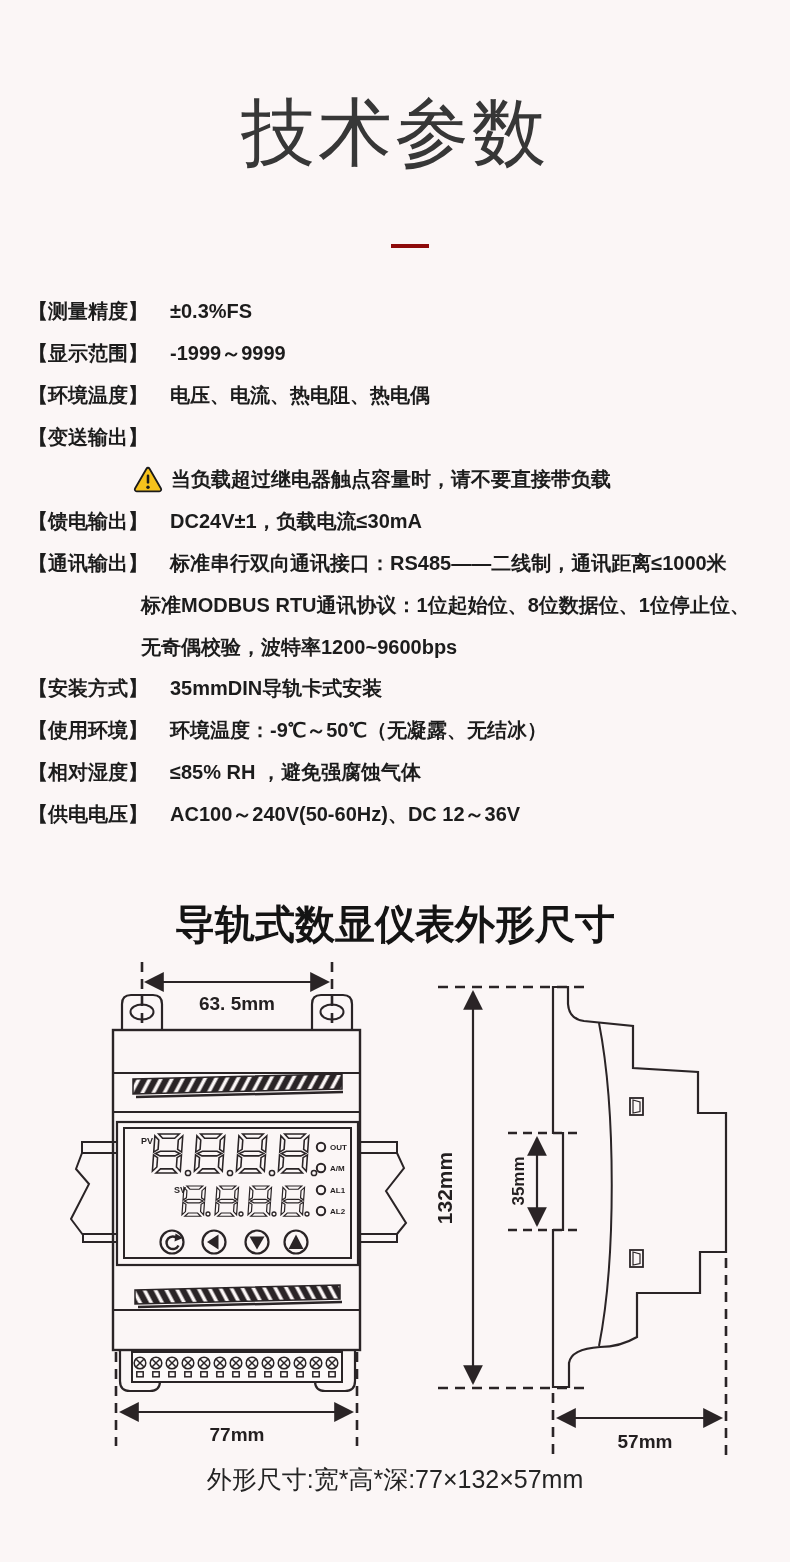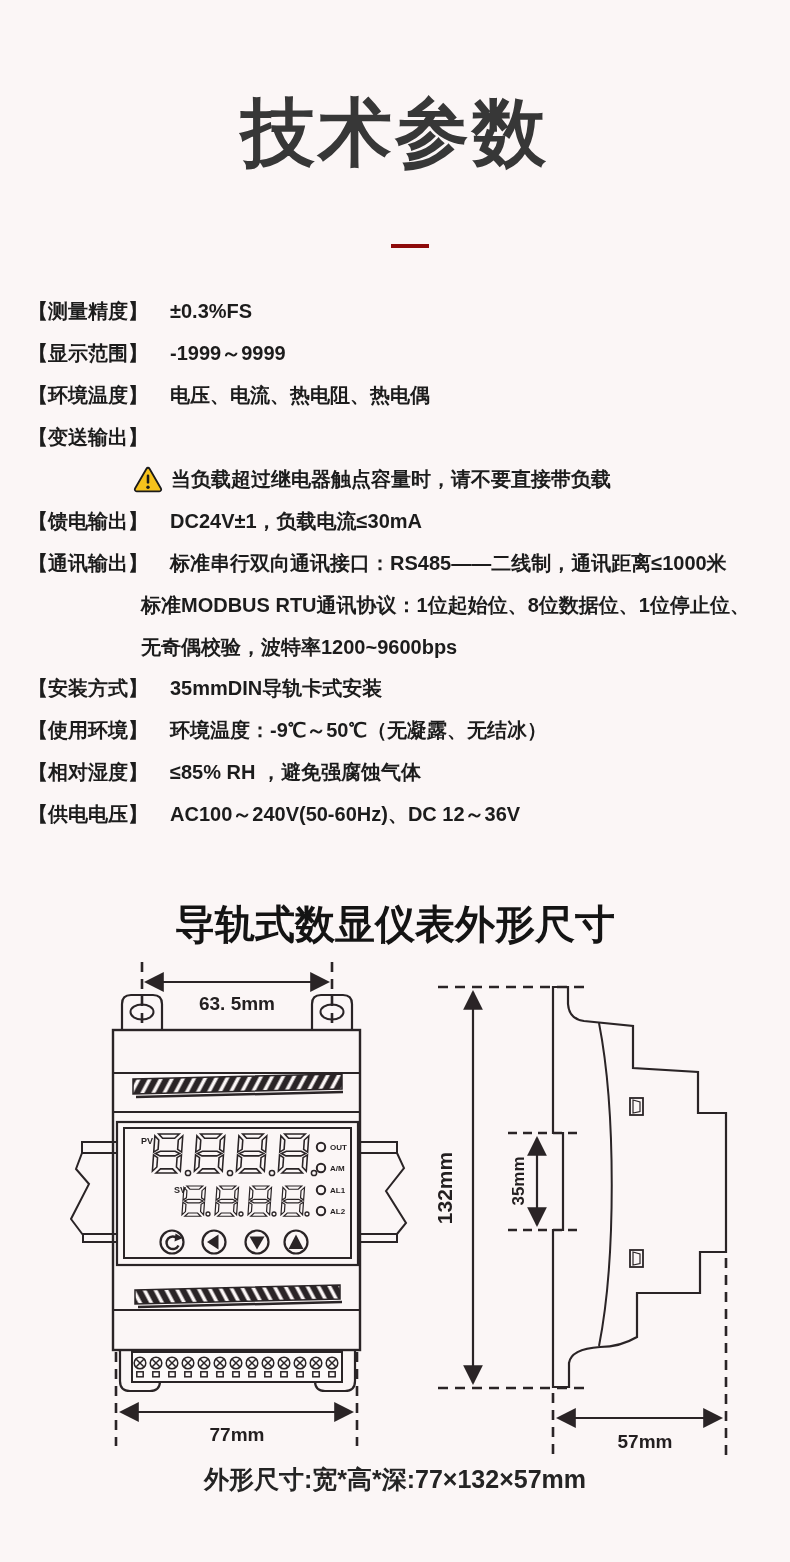--- a/index.html
+++ b/index.html
@@ -1,32 +1,32 @@
 <!DOCTYPE html>
 <html><head>
 <meta charset="utf-8">
 <style>
   html,body{margin:0;padding:0;}
   .page{position:relative;width:790px;height:1562px;background:#fbf6f6;
         font-family:"Liberation Sans",sans-serif;color:#1c1c1c;overflow:hidden;}
   .main-title{position:absolute;top:84px;left:0;width:100%;text-align:center;
-        font-size:74px;font-weight:bold;color:#373737;letter-spacing:3px;}
+        font-size:74px;font-weight:normal;color:#373737;letter-spacing:3px;}
   .divider{position:absolute;top:244px;left:391px;width:38px;height:4px;background:#8e0b0b;}
   .specs{position:absolute;top:291px;left:28px;width:756px;}
   .spec-row{display:flex;align-items:center;height:41.9px;font-size:20px;font-weight:bold;
         white-space:nowrap;color:#1c1c1c;}
   .spec-label{flex:0 0 auto;margin-right:22px;}
   .indent-warn{padding-left:105px;}
   .indent-cont{padding-left:113px;}
   .warn-icon{width:30px;height:27px;margin-right:8px;flex:0 0 auto;}
   .section-title{position:absolute;top:897px;left:0;width:100%;text-align:center;
         font-size:40px;font-weight:bold;color:#141414;}
   .diagram{position:absolute;top:948px;left:0;}
   .caption{position:absolute;top:1463px;left:0;width:100%;text-align:center;
-        font-size:25px;font-weight:bold;color:#242424;}
+        font-size:25px;font-weight:normal;color:#242424;}
   svg text{font-family:"Liberation Sans",sans-serif;fill:#231f20;}
   .ln{stroke:#2a2426;fill:none;}
 </style>
 </head>
 <body>
 
 <div class="page">
 
   <div class="main-title">技术参数</div>
   <div class="divider"></div>

